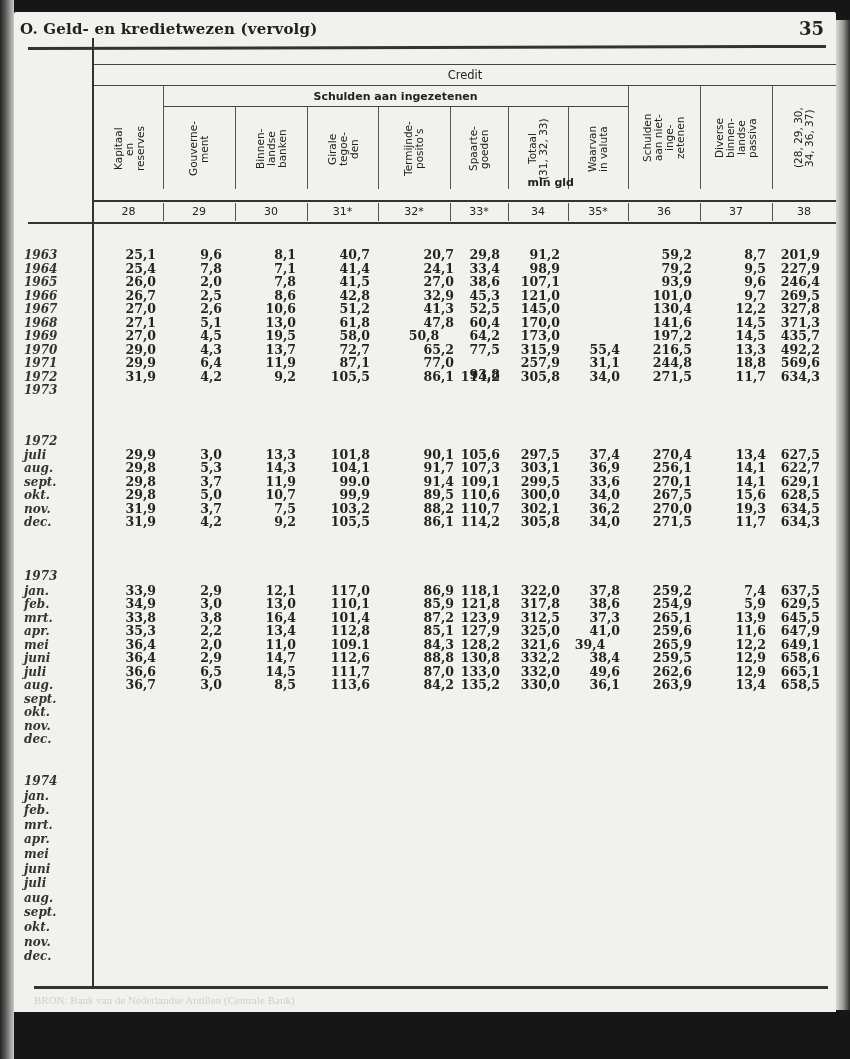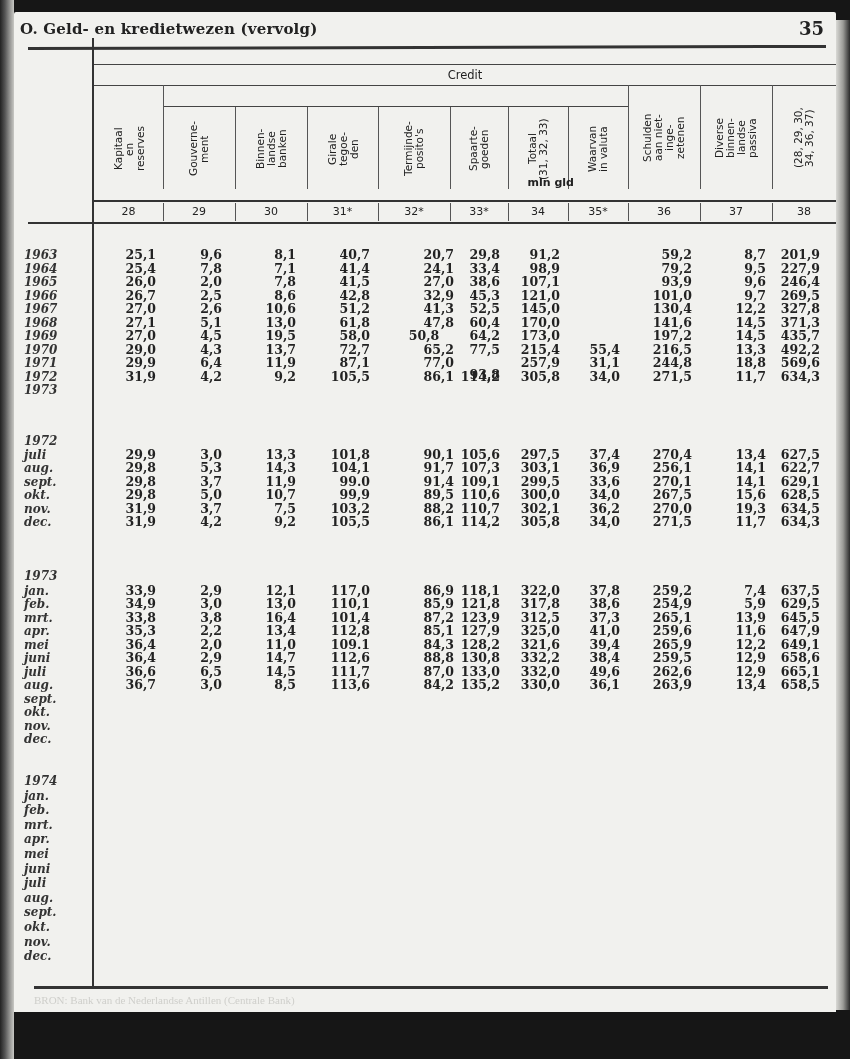--- a/index.html
+++ b/index.html
@@ -70,20 +70,21 @@
 <div class="page">
   <div class="chapter-title">O.  Geld-  en kredietwezen (vervolg)</div>
   <div class="page-number">35</div>
   <div class="rule-top"></div>
 
   <div class="stub-divider"></div>
 
   <div class="hline" style="left:80px; width:742px; top:52px;"></div>
   <div class="hdr hdr-credit">Credit</div>
   <div class="hline" style="left:80px; width:742px; top:73px;"></div>
+  <div class="hdr hdr-schulden">Schulden aan ingezetenen</div>
   <div class="hline" style="left:149px; width:465px; top:94px;"></div>
 
   <div class="vline" style="left:149px; top:73px; height:104px;"></div>
   <div class="vline" style="left:221px; top:95px; height:82px;"></div>
   <div class="vline" style="left:293px; top:95px; height:82px;"></div>
   <div class="vline" style="left:364px; top:95px; height:82px;"></div>
   <div class="vline" style="left:436px; top:95px; height:82px;"></div>
   <div class="vline" style="left:494px; top:95px; height:82px;"></div>
   <div class="vline" style="left:554px; top:95px; height:82px;"></div>
   <div class="vline" style="left:614px; top:73px; height:104px;"></div>
@@ -228,21 +229,21 @@
       <div class="cell" style="top: 317px; left: 618px;">197,2</div>
       <div class="cell" style="top: 317px; left: 692px;">14,5</div>
       <div class="cell" style="top: 317px; left: 746px;">435,7</div>
       <div class="row-label" style="top: 330.5px;">1970</div>
       <div class="cell" style="top: 330.5px; left: 82px;">29,0</div>
       <div class="cell" style="top: 330.5px; left: 148px;">4,3</div>
       <div class="cell" style="top: 330.5px; left: 222px;">13,7</div>
       <div class="cell" style="top: 330.5px; left: 296px;">72,7</div>
       <div class="cell" style="top: 330.5px; left: 380px;">65,2</div>
       <div class="cell" style="top: 330.5px; left: 426px;">77,5</div>
-      <div class="cell" style="top: 330.5px; left: 486px;">215,4</div>
+      <div class="cell" style="top: 330.5px; left: 486px;">315,9</div>
       <div class="cell" style="top: 330.5px; left: 546px;">55,4</div>
       <div class="cell" style="top: 330.5px; left: 618px;">216,5</div>
       <div class="cell" style="top: 330.5px; left: 692px;">13,3</div>
       <div class="cell" style="top: 330.5px; left: 746px;">492,2</div>
       <div class="row-label" style="top: 344px;">1971</div>
       <div class="cell" style="top: 344px; left: 82px;">29,9</div>
       <div class="cell" style="top: 344px; left: 148px;">6,4</div>
       <div class="cell" style="top: 344px; left: 222px;">11,9</div>
       <div class="cell" style="top: 344px; left: 296px;">87,1</div>
       <div class="cell" style="top: 344px; left: 380px;">77,0</div>
@@ -388,21 +389,21 @@
       <div class="cell" style="top: 612px; left: 692px;">11,6</div>
       <div class="cell" style="top: 612px; left: 746px;">647,9</div>
       <div class="row-label" style="top: 625.5px;">mei</div>
       <div class="cell" style="top: 625.5px; left: 82px;">36,4</div>
       <div class="cell" style="top: 625.5px; left: 148px;">2,0</div>
       <div class="cell" style="top: 625.5px; left: 222px;">11,0</div>
       <div class="cell" style="top: 625.5px; left: 296px;">109.1</div>
       <div class="cell" style="top: 625.5px; left: 380px;">84,3</div>
       <div class="cell" style="top: 625.5px; left: 426px;">128,2</div>
       <div class="cell" style="top: 625.5px; left: 486px;">321,6</div>
-      <div class="cell" style="top: 625.5px; left: 546px;">39,4</div>
+      <div class="cell" style="top: 625.5px; left: 546px; text-align: center;">39,4</div>
       <div class="cell" style="top: 625.5px; left: 618px;">265,9</div>
       <div class="cell" style="top: 625.5px; left: 692px;">12,2</div>
       <div class="cell" style="top: 625.5px; left: 746px;">649,1</div>
       <div class="row-label" style="top: 639px;">juni</div>
       <div class="cell" style="top: 639px; left: 82px;">36,4</div>
       <div class="cell" style="top: 639px; left: 148px;">2,9</div>
       <div class="cell" style="top: 639px; left: 222px;">14,7</div>
       <div class="cell" style="top: 639px; left: 296px;">112,6</div>
       <div class="cell" style="top: 639px; left: 380px;">88,8</div>
       <div class="cell" style="top: 639px; left: 426px;">130,8</div>

